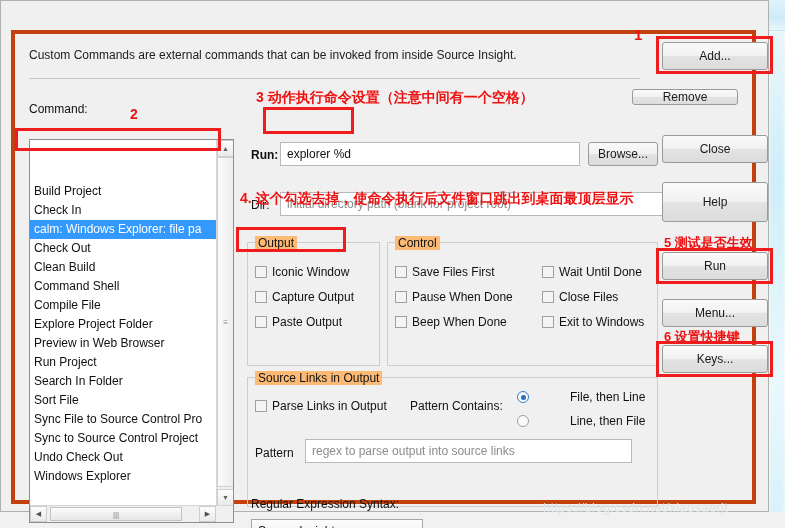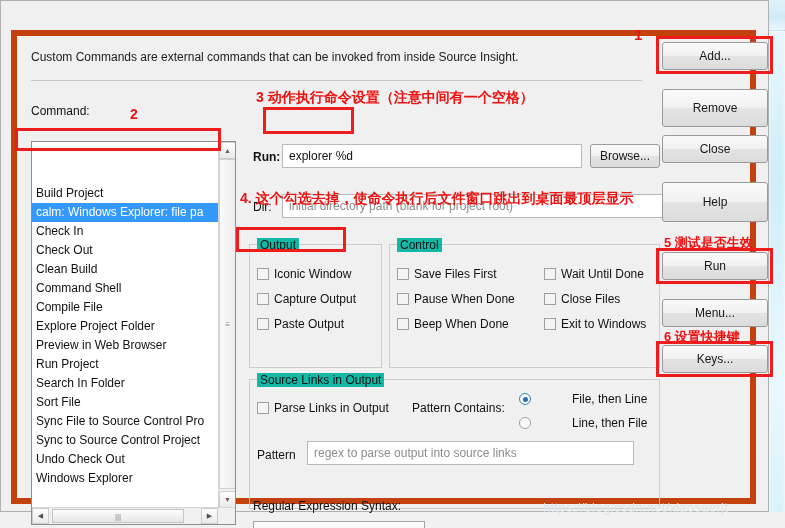--- a/index.html
+++ b/index.html
@@ -28,21 +28,21 @@
     background:linear-gradient(180deg,#fbfdfe,#eef6fa);
     border:1px solid #a9c4d2;border-radius:3px;
     display:flex;align-items:center;justify-content:center;
     color:#4a6572;font-size:13px;}
 
   
   #dialog{position:absolute;left:0;top:0;width:769px;height:512px;background:#f0f0f0;
     border:1px solid #b0b0b0;box-sizing:border-box;}
   #dlg-title{position:absolute;left:14px;top:6px;font-size:13px;color:#17385c;}
   #dlg-body{position:absolute;left:10px;top:29px;width:745px;height:474px;
-    background:#f0f0f0;border:6px solid #c2410c;box-sizing:border-box;}
+    background:#f0f0f0;border:4px solid #c2410c;box-sizing:border-box;}
 
   .desc{position:absolute;left:14px;top:14px;font-size:12px;color:#202020;}
   .hrule{position:absolute;left:14px;top:44px;width:611px;height:1px;background:#c8c8c8;}
 
   .lbl{position:absolute;font-size:12px;color:#111;}
 
   
   #listbox{position:absolute;left:14px;top:105px;width:205px;height:384px;
     background:#fff;border:1px solid #8e8e8e;box-sizing:border-box;overflow:hidden;}
   #list-items{position:absolute;left:0;top:0;width:186px;margin-top:42px;}
@@ -69,21 +69,21 @@
     box-sizing:border-box;display:flex;align-items:center;justify-content:center;
     color:#7a7a7a;font-size:8px;}
 
   
   .tin{position:absolute;background:#fff;border:1px solid #b9b9b9;box-sizing:border-box;
     font-size:12px;color:#111;padding:0 6px;display:flex;align-items:center;}
   .tin.ph{color:#8c8c8c;}
 
   
   .grp{position:absolute;border:1px solid #cdcdcd;box-sizing:border-box;background:transparent;}
-  .grp-title{position:absolute;font-size:12px;color:#111;background:#14b8a6;padding:0 3px;}
+  .grp-title{position:absolute;font-size:12px;color:#111;background:#fdba74;padding:0 3px;}
 
   
   .cb{position:absolute;display:flex;align-items:center;font-size:12px;color:#111;white-space:nowrap;}
   .cb .box{width:12px;height:12px;border:1px solid #a0a0a0;background:#f4f4f4;
     margin-right:5px;box-sizing:border-box;flex:none;}
   .rb{position:absolute;display:flex;align-items:center;font-size:12px;color:#111;white-space:nowrap;gap:36px;}
   .rb .dot{width:12px;height:12px;border:1px solid #a0a0a0;background:#fafafa;border-radius:50%;
     margin-right:5px;box-sizing:border-box;flex:none;position:relative;}
   .rb.on .dot{border-color:#3a7fbf;}
   .rb.on .dot:after{content:"";position:absolute;left:2.5px;top:2.5px;width:5px;height:5px;
@@ -125,22 +125,22 @@
   <div id="dlg-body">
 
     <div class="desc">Custom Commands are external commands that can be invoked from inside Source Insight.</div>
     <div class="hrule"></div>
 
     <div class="lbl" style="left:14px;top:68px;">Command:</div>
 
     <div id="listbox">
       <div id="list-items">
           <div class="li">Build Project</div>
+          <div class="li">Check In</div>
           <div class="li sel">calm: Windows Explorer: file pa</div>
-          <div class="li">Check In</div>
           <div class="li">Check Out</div>
           <div class="li">Clean Build</div>
           <div class="li">Command Shell</div>
           <div class="li">Compile File</div>
           <div class="li">Explore Project Folder</div>
           <div class="li">Preview in Web Browser</div>
           <div class="li">Run Project</div>
           <div class="li">Search In Folder</div>
           <div class="li">Sort File</div>
           <div class="li">Sync File to Source Control Pro</div>
@@ -232,21 +232,21 @@
     <div class="tin ph" style="left:290px;top:405px;width:327px;height:24px;">regex to parse output into source links</div>
 
     <div class="lbl" style="left:236px;top:463px;">Regular Expression Syntax:</div>
     <div id="dropdown">
       <span>Source Insight</span>
       <span id="dd-arrow"></span>
     </div>
   </div>
 
   <div class="btn" style="left:661px;top:41px;width:106px;height:28px;">Add...</div>
-  <div class="btn" style="left:661px;top:88px;width:106px;height:38px;">Remove</div>
+  <div class="btn" style="left:631px;top:88px;width:106px;height:16px;">Remove</div>
   <div class="btn" style="left:661px;top:134px;width:106px;height:28px;">Close</div>
   <div class="btn" style="left:661px;top:181px;width:106px;height:40px;">Help</div>
   <div class="btn" style="left:661px;top:251px;width:106px;height:28px;">Run</div>
   <div class="btn" style="left:661px;top:298px;width:106px;height:28px;">Menu...</div>
   <div class="btn" style="left:661px;top:344px;width:106px;height:28px;">Keys...</div>
 </div>
 
 <div class="rtxt" style="left:634px;top:26px;font-size:15px;">1</div>
 <div class="redbox" style="left:656px;top:36px;width:117px;height:38px;"></div>
 

